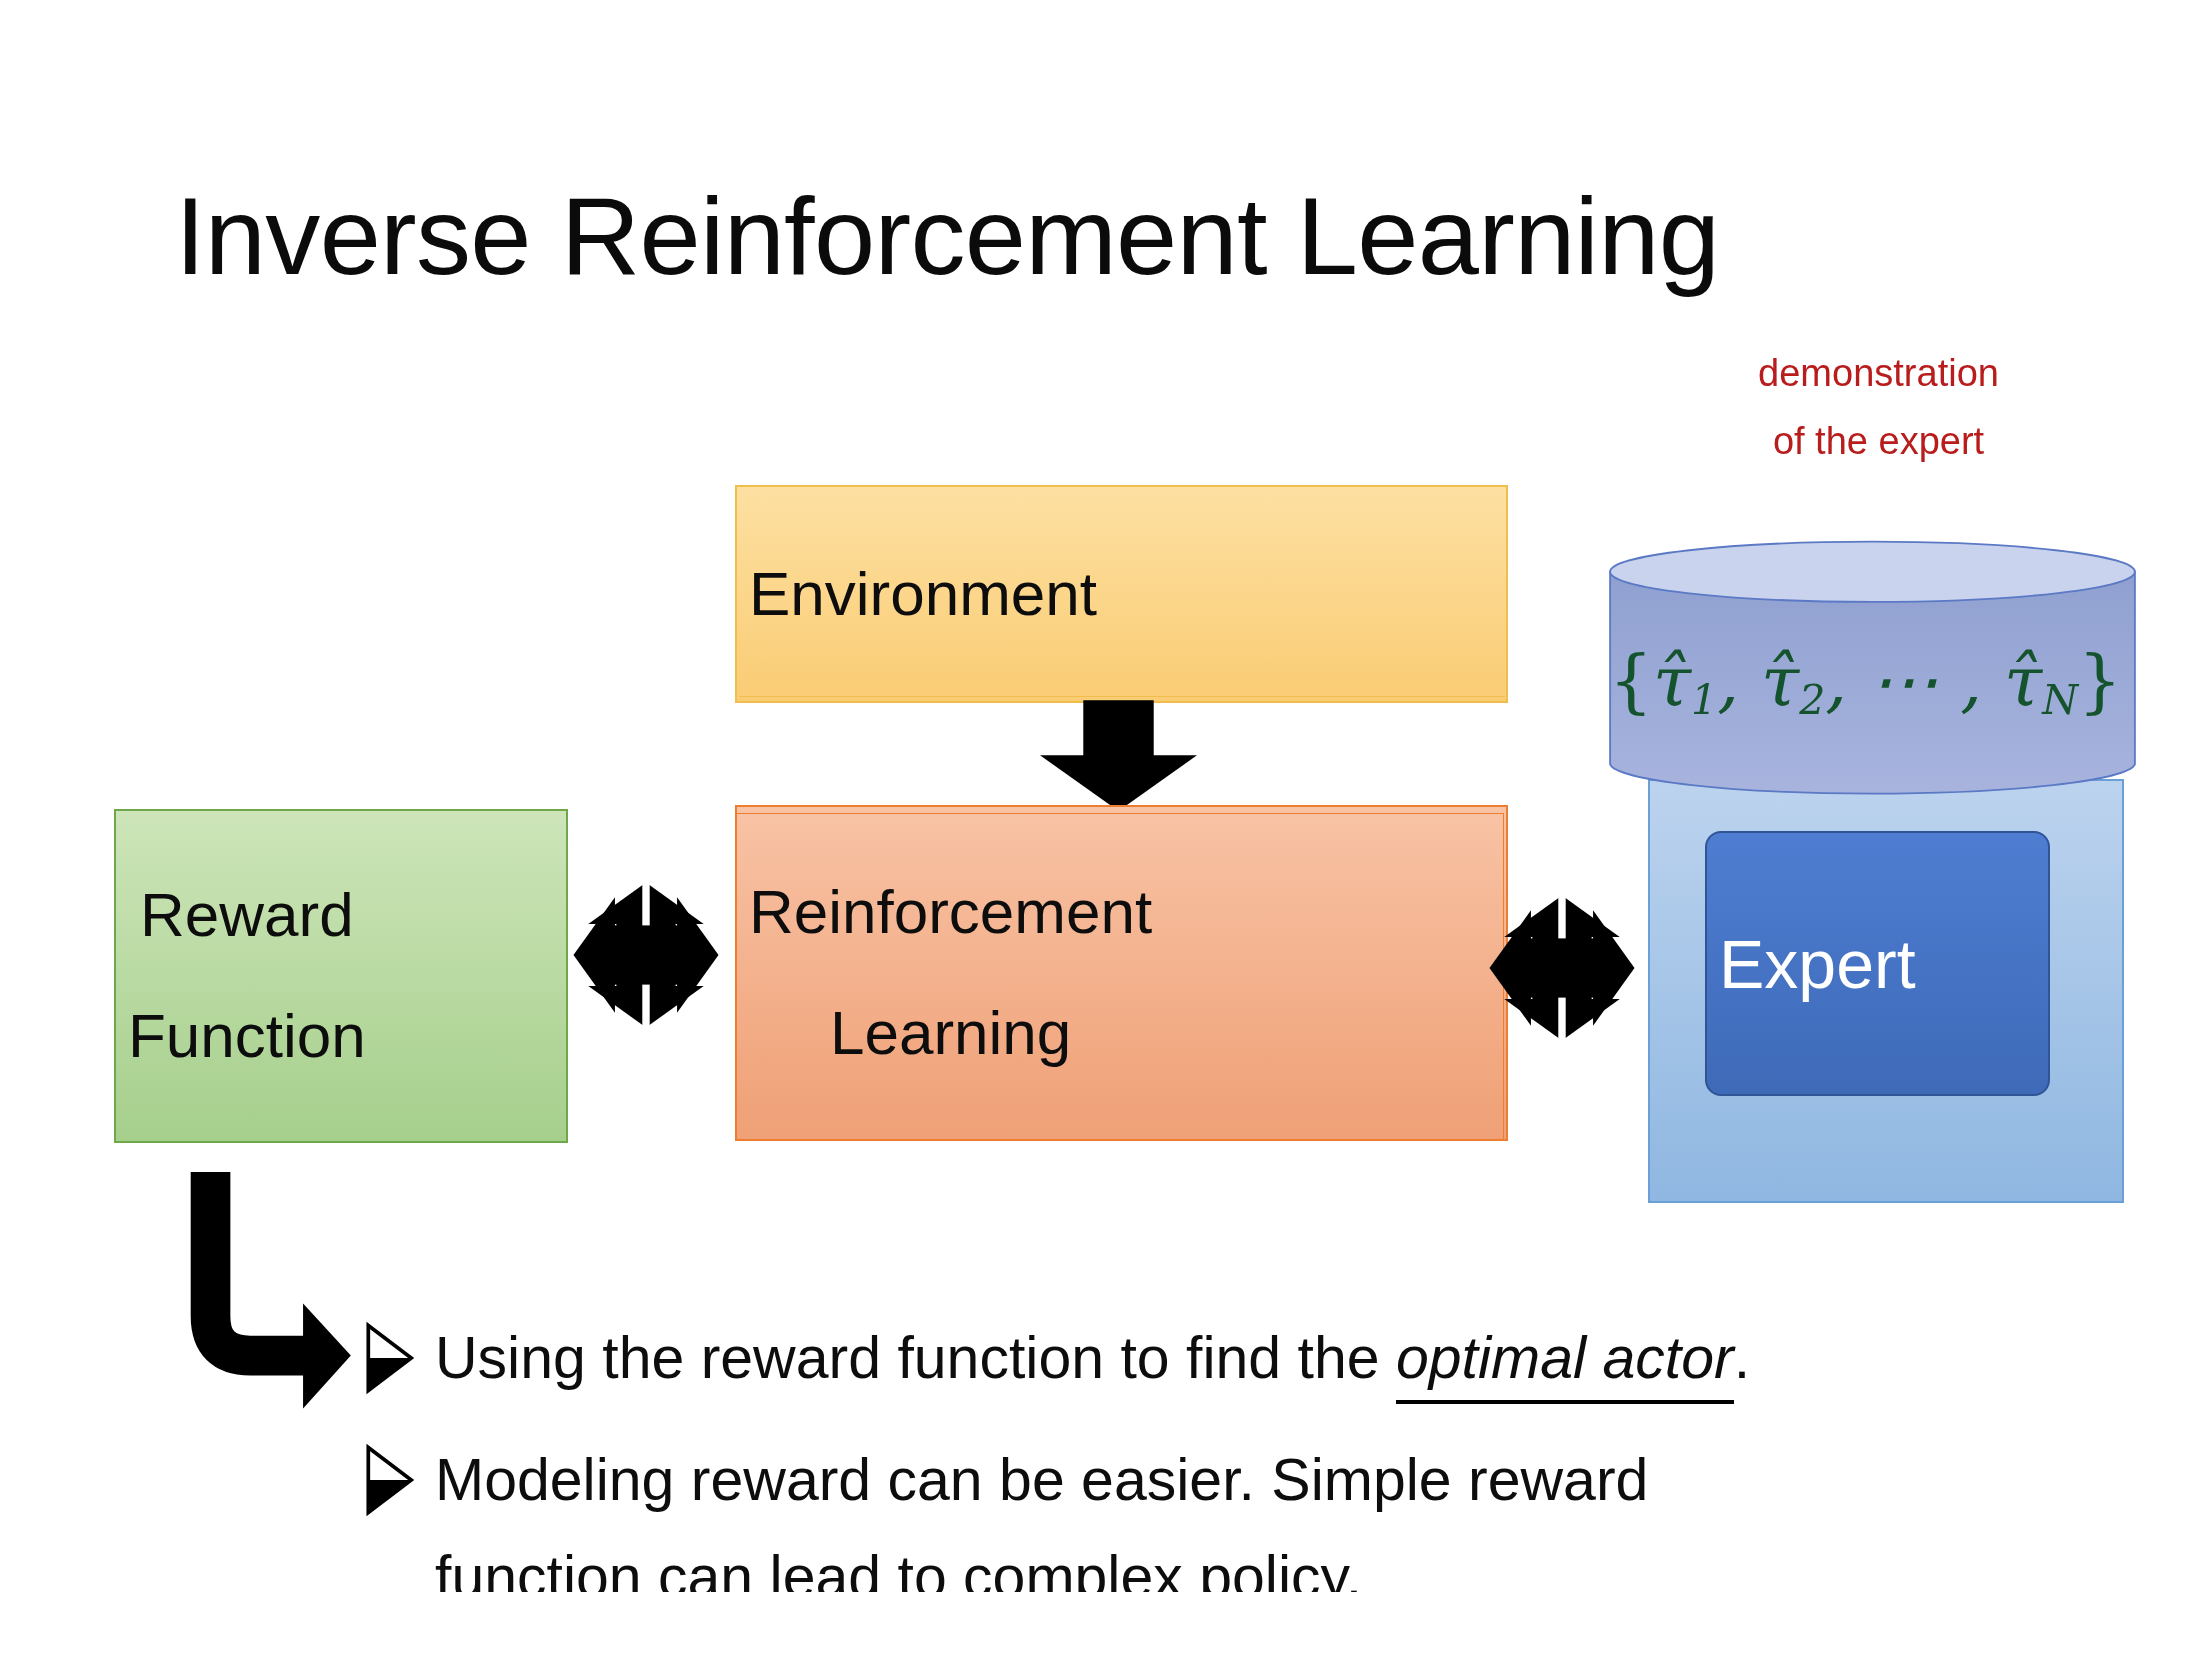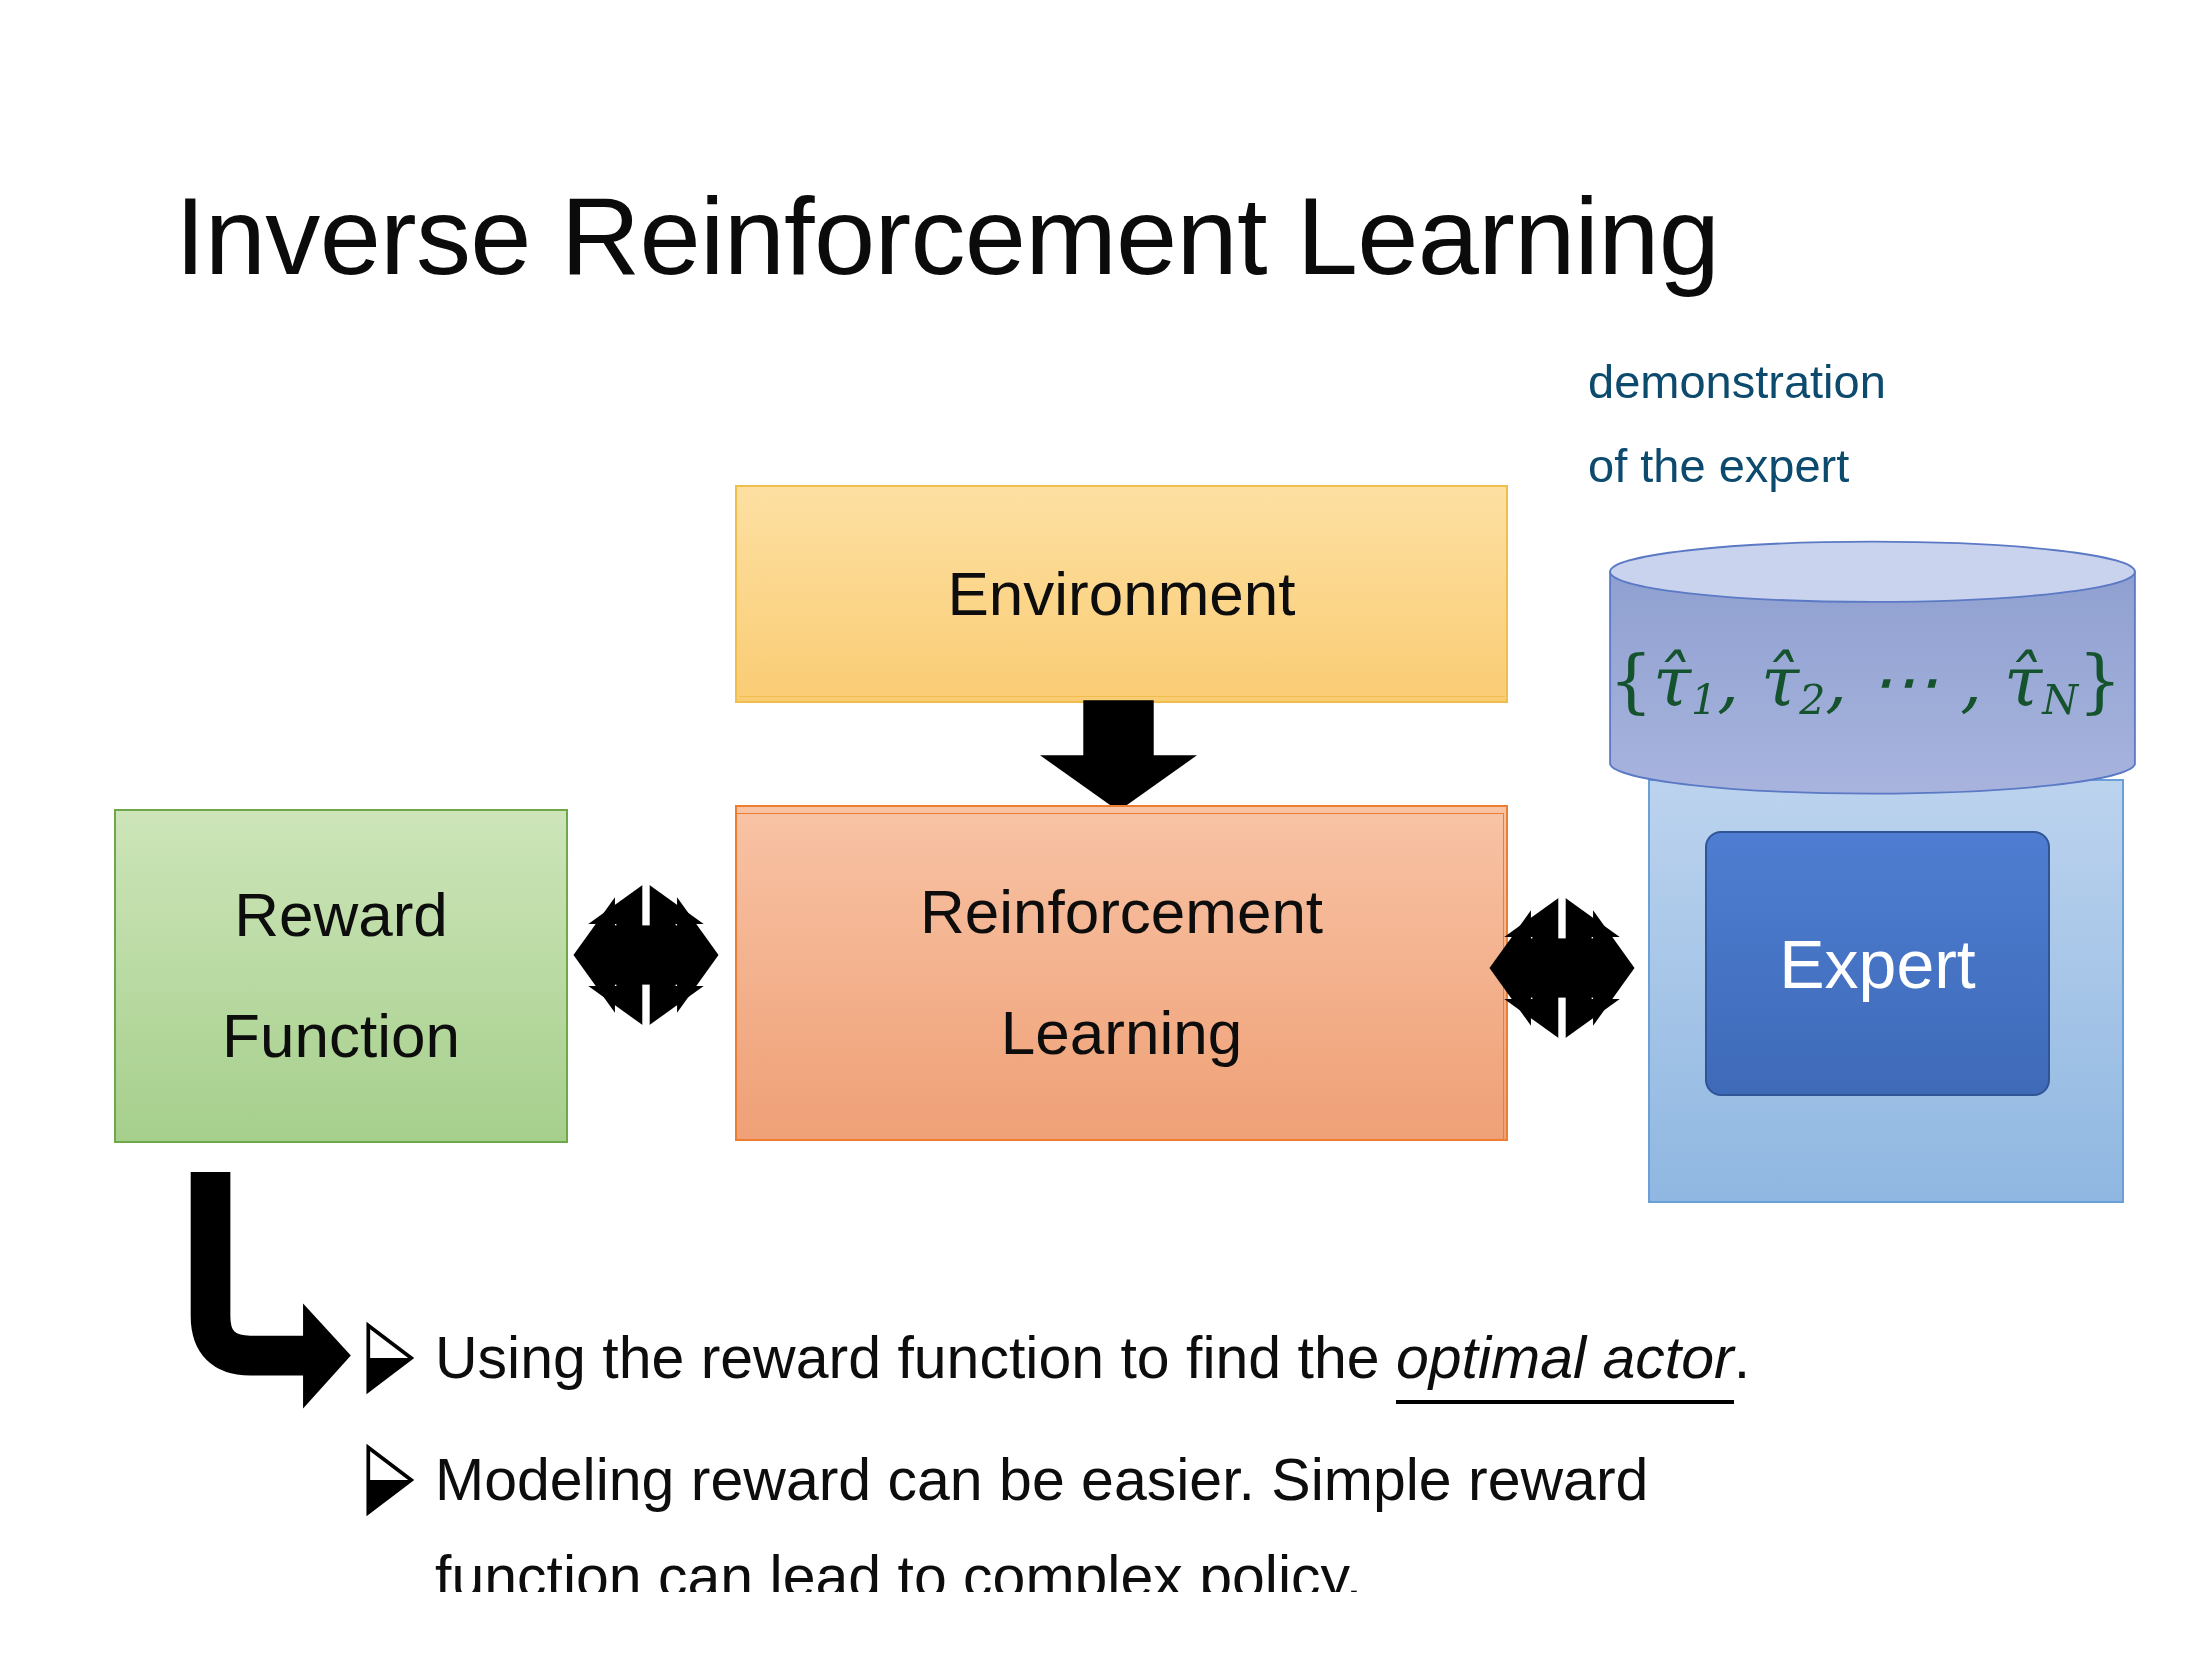--- a/index.html
+++ b/index.html
@@ -6,26 +6,26 @@
   .slide{
     position:relative;width:2205px;height:1592px;background:#ffffff;
     font-family:"Liberation Sans",sans-serif;color:#0b0b0b;overflow:hidden;
   }
   .abs{position:absolute;}
   .title{
     left:175px;top:175px;font-size:110px;line-height:1.1;letter-spacing:-0.7px;
     white-space:nowrap;color:#0b0b0b;
   }
   .demo-label{
-    left:1588px;top:340px;width:581px;text-align:left;
-    font-size:47px;line-height:1.78;color:#0c4a6e;
+    left:1588px;top:340px;width:581px;text-align:center;
+    font-size:38px;line-height:1.78;color:#b91c1c;
   }
   .box{
-    position:absolute;display:flex;align-items:center;justify-content:center;
-    text-align:center;box-sizing:border-box;
+    position:absolute;display:flex;align-items:center;
+    text-align:center;box-sizing:border-box;padding-left:12px;
   }
   .box-label{font-size:62px;line-height:1.95;color:#0d0d0d;}
   .env-box{
     left:735px;top:485px;width:773px;height:218px;
     background:linear-gradient(180deg,#FDE0A2 0%,#FACC74 100%);
     border:2.2px solid #EFBE4D;
   }
   .env-box::before{
     content:"";position:absolute;left:1.5px;right:1.5px;bottom:4.4px;
     border-bottom:1.5px solid #EFBE4D;

